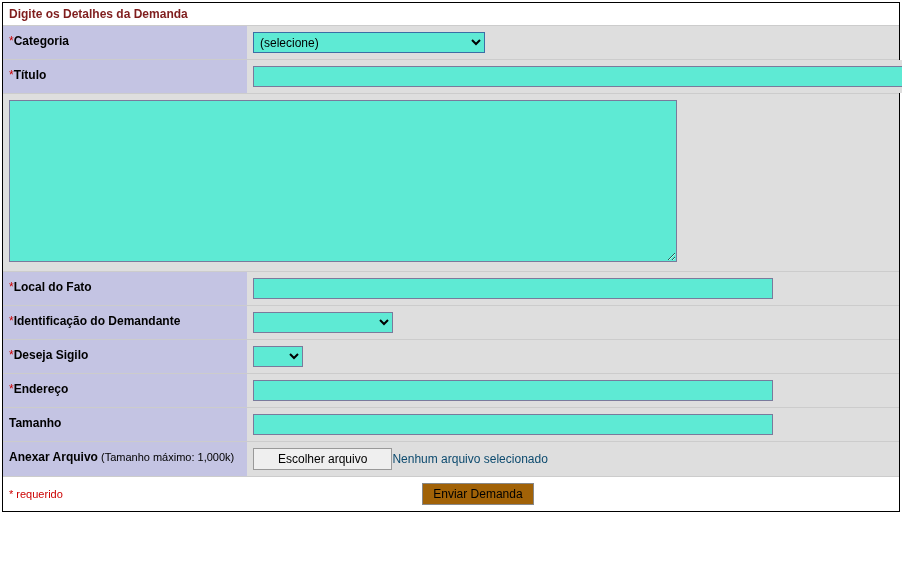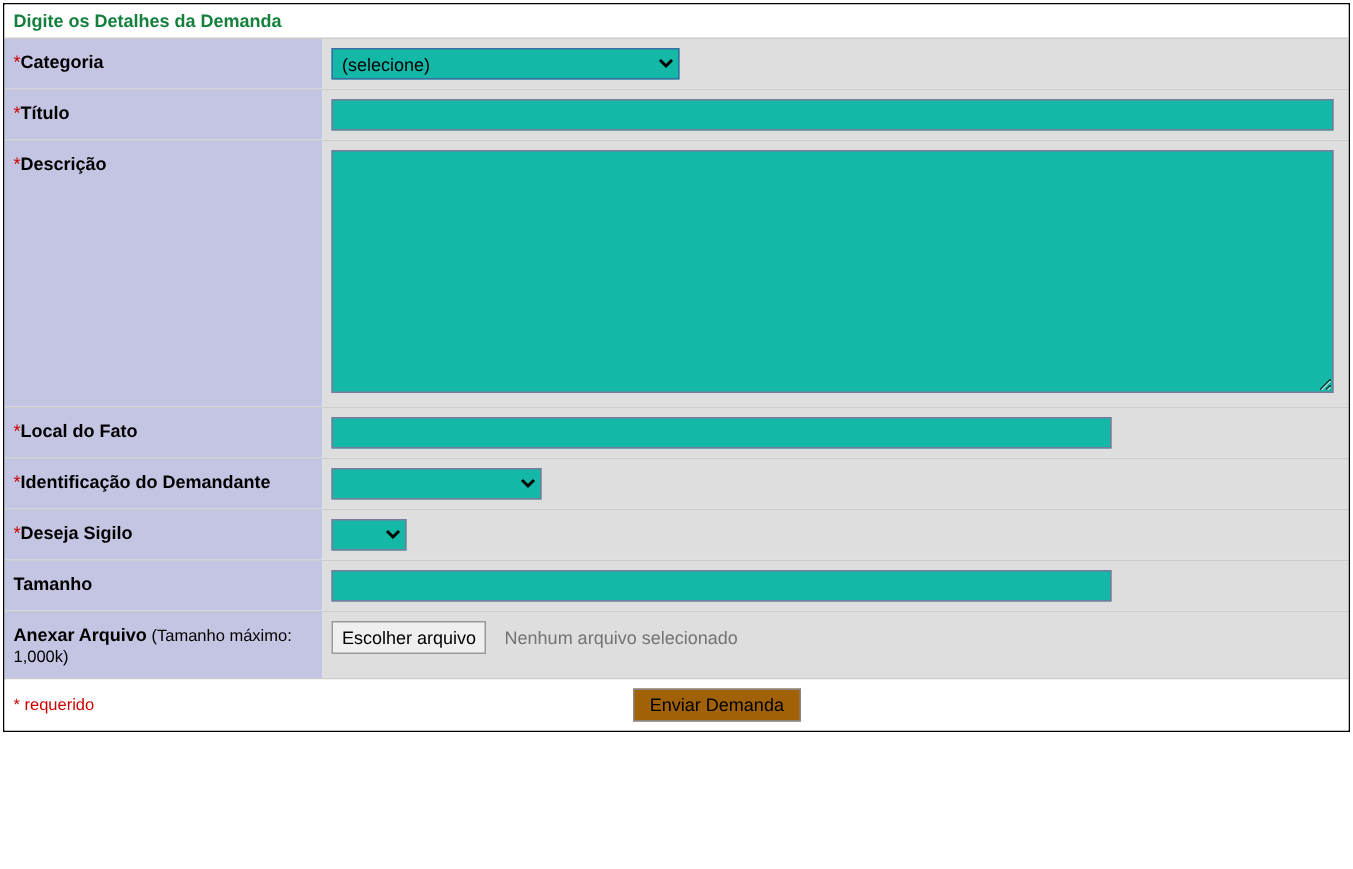--- a/index.html
+++ b/index.html
@@ -12,54 +12,54 @@
       font-size: 12px;
       background: #fff;
       padding: 2px;
     }
     .container {
       width: 898px;
       border: 1px solid #000;
     }
     .header {
       background: #fff;
-      color: #15803d;
+      color: #7f1d1d;
       font-weight: bold;
       padding: 4px 6px;
       border-bottom: 1px solid #ccc;
     }
     .row {
       display: flex;
       border-bottom: 1px solid #ccc;
     }
     .row:last-child {
       border-bottom: none;
     }
     .label-cell {
-      width: 212px;
+      width: 244px;
       background: #c4c4e3;
       padding: 8px 6px;
       font-weight: bold;
       color: #000;
       flex-shrink: 0;
     }
     .input-cell {
       flex: 1;
       background: #dedede;
       padding: 6px 6px;
     }
     .asterisk {
       color: #c00;
       font-weight: normal;
     }
     select, input[type="text"], textarea {
       font-family: Arial, sans-serif;
       font-size: 12px;
       border: 1px solid #7a7a9c;
-      background: #14b8a6;
+      background: #5eead4;
       padding: 1px 2px;
     }
     select {
       height: 21px;
     }
     input[type="text"] {
       height: 21px;
     }
     .select-categoria {
       width: 232px;
@@ -83,30 +83,30 @@
       width: 140px;
     }
     .label-anexar-sub {
       font-weight: normal;
       font-size: 11px;
     }
     .file-button {
       display: inline-block;
       border: 1px solid #999;
       background: #efefef;
-      padding: 3px 6px;
+      padding: 3px 24px;
       font-family: Arial, sans-serif;
       font-size: 12px;
       cursor: pointer;
-      margin-right: 12px;
+      margin-right: 0;
     }
     .file-status {
       font-family: Arial, sans-serif;
       font-size: 12px;
-      color: #737373;
+      color: #0c4a6e;
       margin-top: 33px;
     }
     .footer-row {
       display: flex;
       align-items: center;
       padding: 6px 6px;
       background: #fff;
     }
     .required-text {
       color: #c00;
@@ -149,23 +149,20 @@
   <div class="row">
     <div class="label-cell">
       <span class="asterisk">*</span><span>Título</span>
     </div>
     <div class="input-cell">
       <input type="text" class="input-full" style="">
     </div>
   </div>
 
   <div class="row">
-    <div class="label-cell desc-label-cell">
-      <span class="asterisk">*</span><span>Descrição</span>
-    </div>
     <div class="input-cell">
       <textarea class="textarea-desc" style=""></textarea>
     </div>
   </div>
 
   <div class="row">
     <div class="label-cell">
       <span class="asterisk">*</span><span>Local do Fato</span>
     </div>
     <div class="input-cell">
@@ -189,20 +186,28 @@
       <span class="asterisk">*</span><span>Deseja Sigilo</span>
     </div>
     <div class="input-cell">
       <select class="select-sigilo">
         <option></option>
       </select>
     </div>
   </div>
 
 
+  <div class="row">
+    <div class="label-cell">
+      <span class="asterisk">*</span><span>Endereço</span>
+    </div>
+    <div class="input-cell">
+      <input type="text" class="input-med" style="">
+    </div>
+  </div>
 
   <div class="row">
     <div class="label-cell">
       <span>Tamanho</span>
     </div>
     <div class="input-cell">
       <input type="text" class="input-med" style="">
     </div>
   </div>
 

